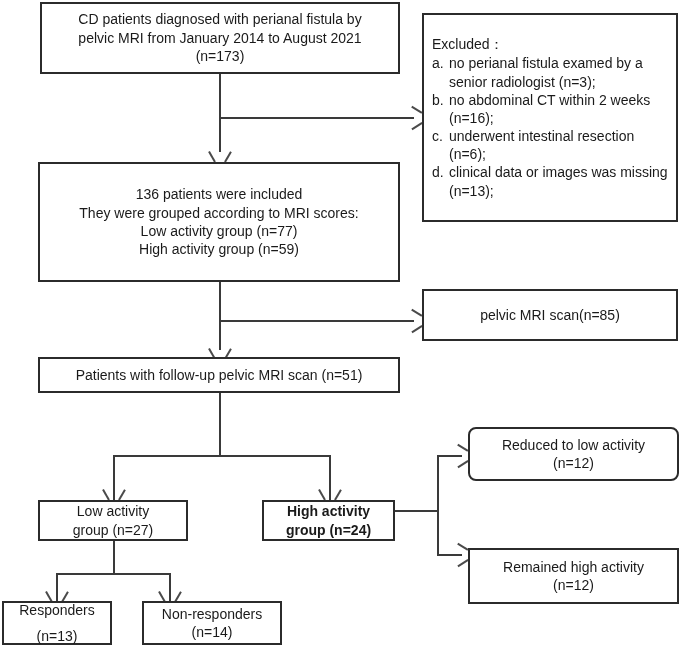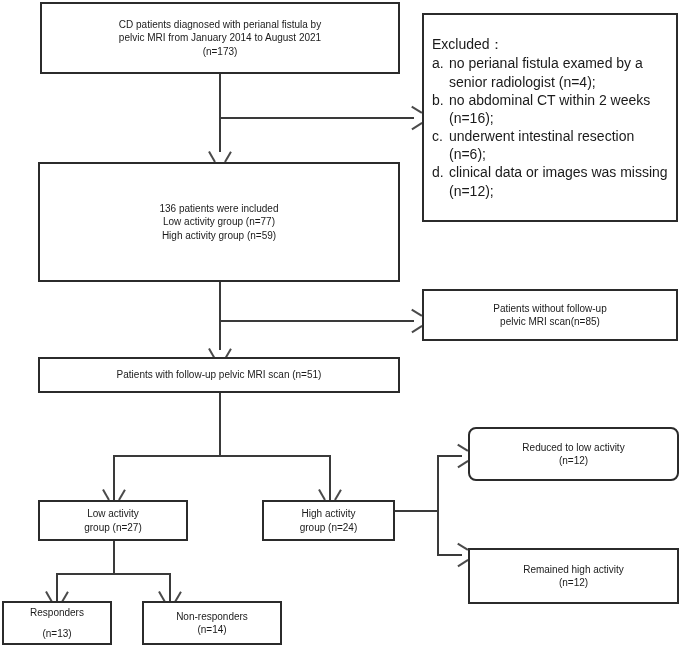--- a/index.html
+++ b/index.html
@@ -17,21 +17,21 @@
   }
   .node {
     position: absolute;
     box-sizing: border-box;
     border: 2px solid #2b2b2b;
     background: #ffffff;
     display: flex;
     flex-direction: column;
     justify-content: center;
     color: #1a1a1a;
-    font-size: 10px;
+    font-size: 14px;
     line-height: 1.32;
     z-index: 2;
   }
   .node.center { align-items: center; text-align: center; padding: 2px 6px; }
   .node.left   { align-items: flex-start; text-align: left; padding: 16px 8px; }
   .node .line { white-space: nowrap; }
 
   
   .excl-title { margin-bottom: 1px; }
   .excl-item {
@@ -124,57 +124,57 @@
   <div class="node center" style="left:40px; top:2px; width:360px; height:72px;">
     <div class="line">CD patients diagnosed with perianal fistula by</div>
     <div class="line">pelvic MRI from January 2014 to August 2021</div>
     <div class="line">(n=173)</div>
   </div>
 
   <div class="node left" style="left:422px; top:13px; width:256px; height:209px; font-size:14px; line-height:1.30;">
     <div class="excl-title">Excluded：</div>
     <div class="excl-item">
       <span class="excl-marker">a.</span>
-      <span class="excl-text">no perianal fistula examed by a senior radiologist (n=4);</span>
+      <span class="excl-text">no perianal fistula examed by a senior radiologist (n=3);</span>
     </div>
     <div class="excl-item">
       <span class="excl-marker">b.</span>
       <span class="excl-text">no abdominal CT within 2 weeks (n=16);</span>
     </div>
     <div class="excl-item">
       <span class="excl-marker">c.</span>
       <span class="excl-text">underwent intestinal resection (n=6);</span>
     </div>
     <div class="excl-item">
       <span class="excl-marker">d.</span>
-      <span class="excl-text">clinical data or  images was missing (n=12);</span>
+      <span class="excl-text">clinical data or  images was missing (n=13);</span>
     </div>
   </div>
 
   <div class="node center" style="left:38px; top:162px; width:362px; height:120px;">
     <div class="line">136 patients  were included</div>
+    <div class="line">They were grouped according to MRI scores:</div>
     <div class="line">Low activity group (n=77)</div>
     <div class="line">High activity group (n=59)</div>
   </div>
 
   <div class="node center" style="left:422px; top:289px; width:256px; height:52px;">
-    <div class="line">Patients without follow-up</div>
     <div class="line">pelvic MRI scan(n=85)</div>
   </div>
 
   <div class="node center" style="left:38px; top:357px; width:362px; height:36px;">
     <div class="line">Patients with follow-up pelvic MRI scan (n=51)</div>
   </div>
 
   <div class="node center" style="left:38px; top:500px; width:150px; height:41px;">
     <div class="line">Low activity</div>
     <div class="line">group (n=27)</div>
   </div>
 
-  <div class="node center" style="left:262px; top:500px; width:133px; height:41px;">
+  <div class="node center" style="left:262px; top:500px; width:133px; height:41px;font-weight:bold;">
     <div class="line">High activity</div>
     <div class="line">group (n=24)</div>
   </div>
 
   <div class="node center" style="left:468px; top:427px; width:211px; height:54px;border-radius:8px;">
     <div class="line">Reduced to low activity</div>
     <div class="line">(n=12)</div>
   </div>
 
   <div class="node center" style="left:468px; top:517px; width:211px; height:56px;margin-top:31px;">

